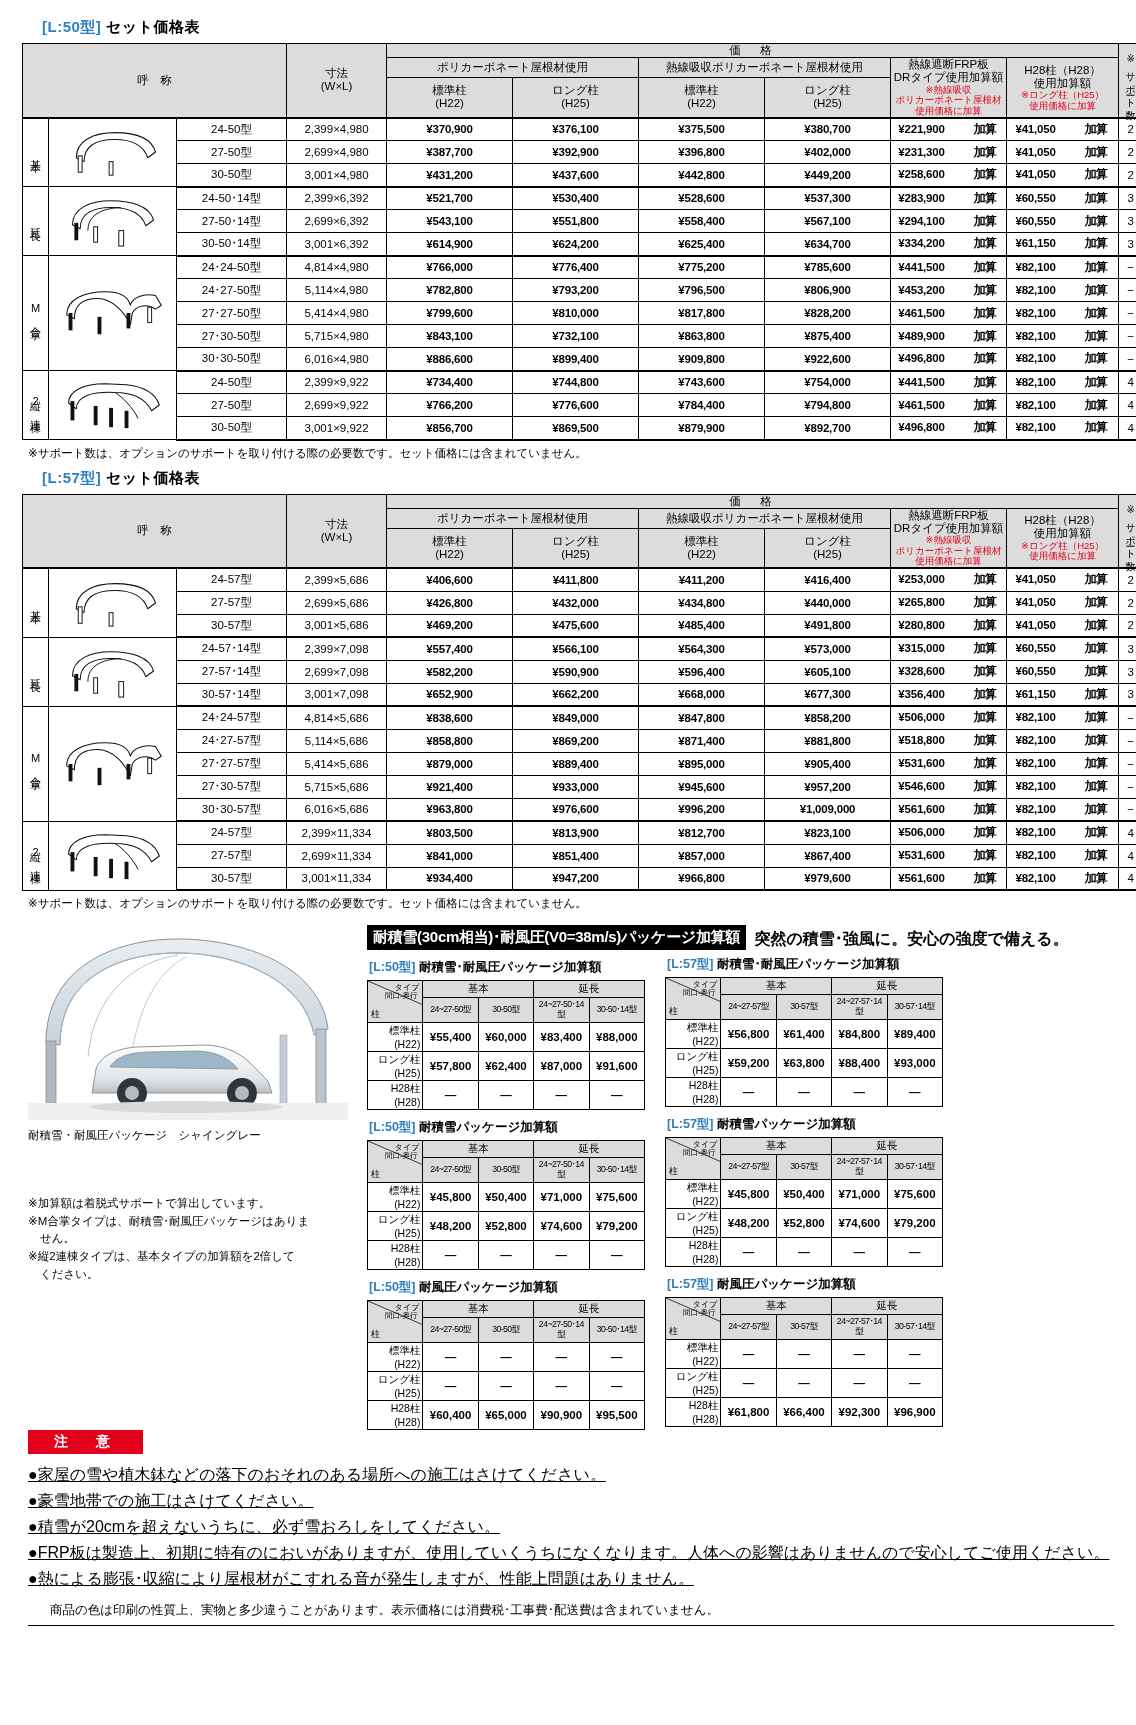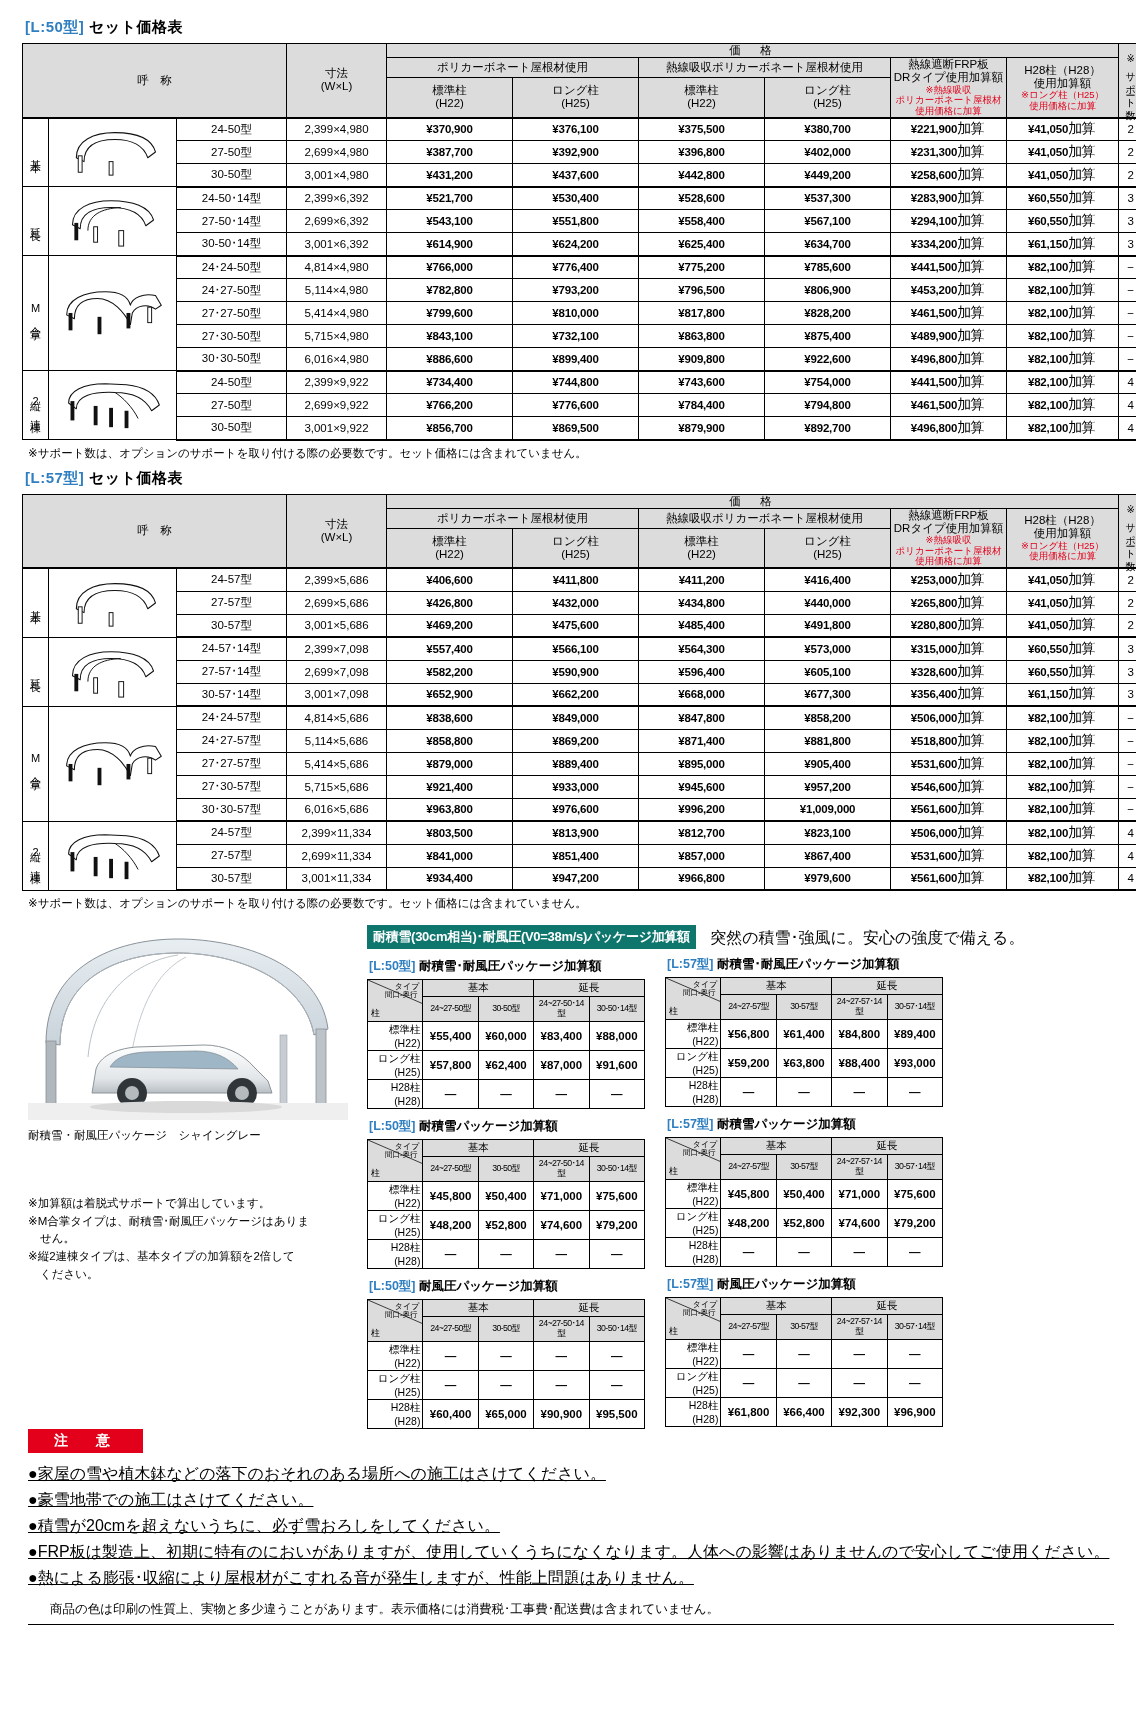--- a/index.html
+++ b/index.html
@@ -9,21 +9,21 @@
     height: 1725px;
     background: #ffffff;
     font-family: "Liberation Sans", "DejaVu Sans", sans-serif;
     color: #000;
     position: relative;
     overflow: hidden;
   }
   .page { position:relative; width:1136px; height:1725px; padding: 10px 22px; }
 
   
-  .sec-title { font-size: 15px; font-weight: bold; margin: 8px 0 6px 3px; letter-spacing:0.5px; }
+  .sec-title { font-size: 15px; font-weight: bold; margin: 8px 0 6px 20px; letter-spacing:0.5px; }
   .sec-title .code { color:#2f7fc1; }
 
   
   table.price { border-collapse: collapse; width: 1090px; table-layout: fixed; }
   table.price th, table.price td {
     border: 1px solid #000;
     font-size: 11.5px;
     padding: 0;
     text-align: center;
     vertical-align: middle;
@@ -43,43 +43,43 @@
     margin: 0 auto;
     line-height:1.1;
   }
   td.grp { background:#dcdcdc; width:26px; padding:2px 0; }
   td.grp .vert { font-size: 11px; letter-spacing: 3px; }
   td.fig { width:128px; background:#fff; padding:2px; }
   td.name { width:110px; font-size:12px; height:23px;margin-left:32px; }
   td.dim  { width:100px; font-size:11px; }
   td.money{ width:126px; font-size:13px; font-weight:bold; text-align:right; padding-right:6px; letter-spacing:-0.2px;}
   td.money.add { padding-right:3px; }
-  .kasan { font-size:14px; font-weight:normal; letter-spacing:-1px; }
+  .kasan { font-size:12px; font-weight:bold; letter-spacing:-1px;padding-left:29px; }
   td.sup  { width:24px; font-size:12px; }
   tr.grpend td { border-bottom: 2px solid #000; }
   table.price tr.firstdata td { border-top:2px solid #000; }
 
   .note-line { font-size:11.5px; margin:5px 0 2px 6px; }
 
   
   .lower { display:flex; margin-top: 14px; gap: 0px; }
   .photo-col { width: 345px; padding-left:6px;}
   .photo-box { width: 320px; height: 195px; position:relative; overflow:hidden; background:#fff;}
   .caption { font-size:11.5px; margin-top:8px; }
   .footnotes { margin-top: 52px; font-size:11.5px; line-height:1.45; }
   .footnotes div { margin-bottom:1px; }
   .footnotes .ind { padding-left: 12px; }
 
   .pkg-col { width: 290px; }
   .pkg-col.second { width: 300px; margin-left: 8px;}
   .banner {
-    background:#0f766e; color:#fff; font-size:13px; font-weight:bold;
+    background:#000000; color:#fff; font-size:15px; font-weight:bold;
     padding:3px 6px; display:inline-block; white-space:nowrap; letter-spacing:-0.3px;
   }
-  .slogan { font-size:16px; font-weight:normal; margin-left:10px; display:inline-block; vertical-align:bottom;}
+  .slogan { font-size:16px; font-weight:bold; margin-left:4px; display:inline-block; vertical-align:bottom;}
   .pkg-title { font-size:12.5px; font-weight:bold; margin:9px 0 4px 2px;}
   .pkg-title .code { color:#2f7fc1; }
   table.pkg { border-collapse:collapse; table-layout:fixed; width:278px; }
   table.pkg th, table.pkg td {
     border:1px solid #000; font-size:10.5px; text-align:center; padding:1px 2px; height:17px;
     font-weight:normal; background:#fff;
   }
   table.pkg th { background:#dcdcdc; }
   table.pkg td.rowh { text-align:right; font-size:10.5px; padding-left:2px; width:74px;}
   table.pkg td.val { font-weight:bold; font-size:11.5px; }

